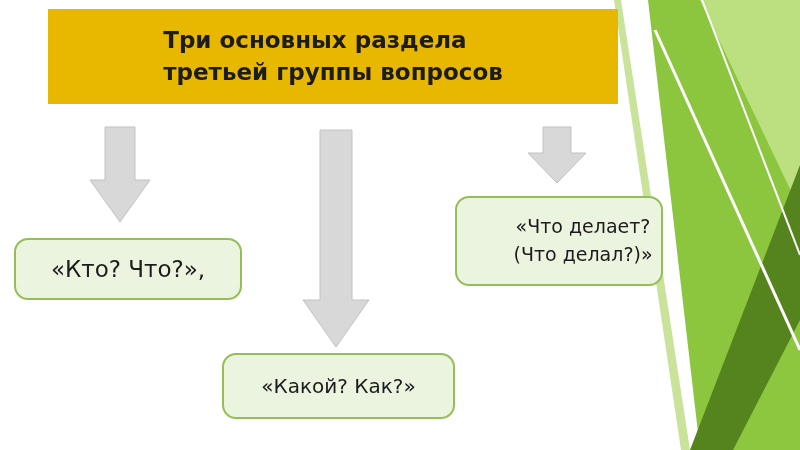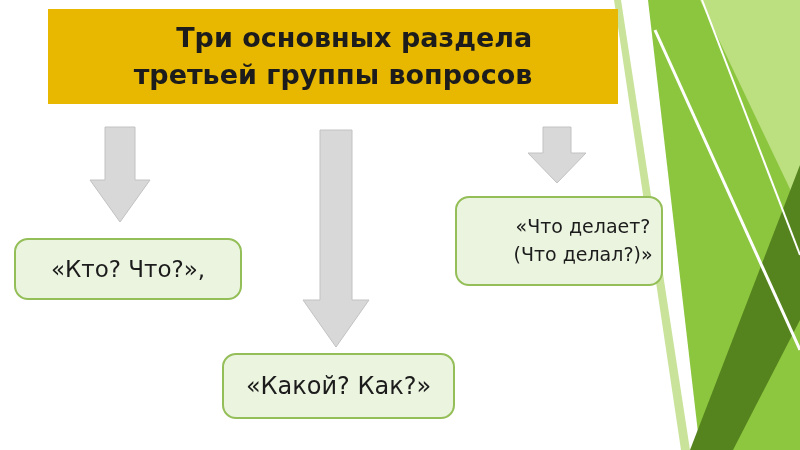--- a/index.html
+++ b/index.html
@@ -21,41 +21,41 @@
     position: absolute;
     left: 48px; top: 9px;
     width: 570px; height: 95px;
     background: var(--header-bg, #E8B800);
     display: flex;
     align-items: center;
     justify-content: center;
   }
   .title {
     white-space: pre-line;
-    text-align: right;
-    font-size: 27px;
+    text-align: left;
+    font-size: 23px;
     font-weight: bold;
     line-height: 1.35;
     color: var(--header-text, #1C1C1C);
   }
   .gbox {
     position: absolute;
     background: var(--box-bg, #EBF4DF);
     border: 2px solid var(--box-border, #94BE58);
     border-radius: 14px;
     display: flex;
     align-items: center;
     justify-content: center;
     text-align: center;
     color: #1C1C1C;
     box-sizing: border-box;
   }
   .gbox span { white-space: pre-line; }
   .box-left   { left: 14px;  top: 238px; width: 228px; height: 62px; font-size: 23px; }
-  .box-center { left: 222px; top: 353px; width: 233px; height: 66px; font-size: 24px; }
+  .box-center { left: 222px; top: 353px; width: 233px; height: 66px; font-size: 20px; }
   .box-right  { left: 455px; top: 196px; width: 208px; height: 90px; font-size: 19px; line-height: 1.45; padding-left: 48px; }
 </style>
 </head>
 <body>
 
 <div class="slide">
 
   <svg class="layer" viewBox="0 0 800 450" aria-hidden="true">
     <polygon points="614,0 621,0 690,450 681,450" style="fill:var(--deco-band,#C9E39B)"></polygon>
     <polygon points="648,0 800,0 800,450 700,450" style="fill:var(--deco-mid,#8CC63F)"></polygon>

